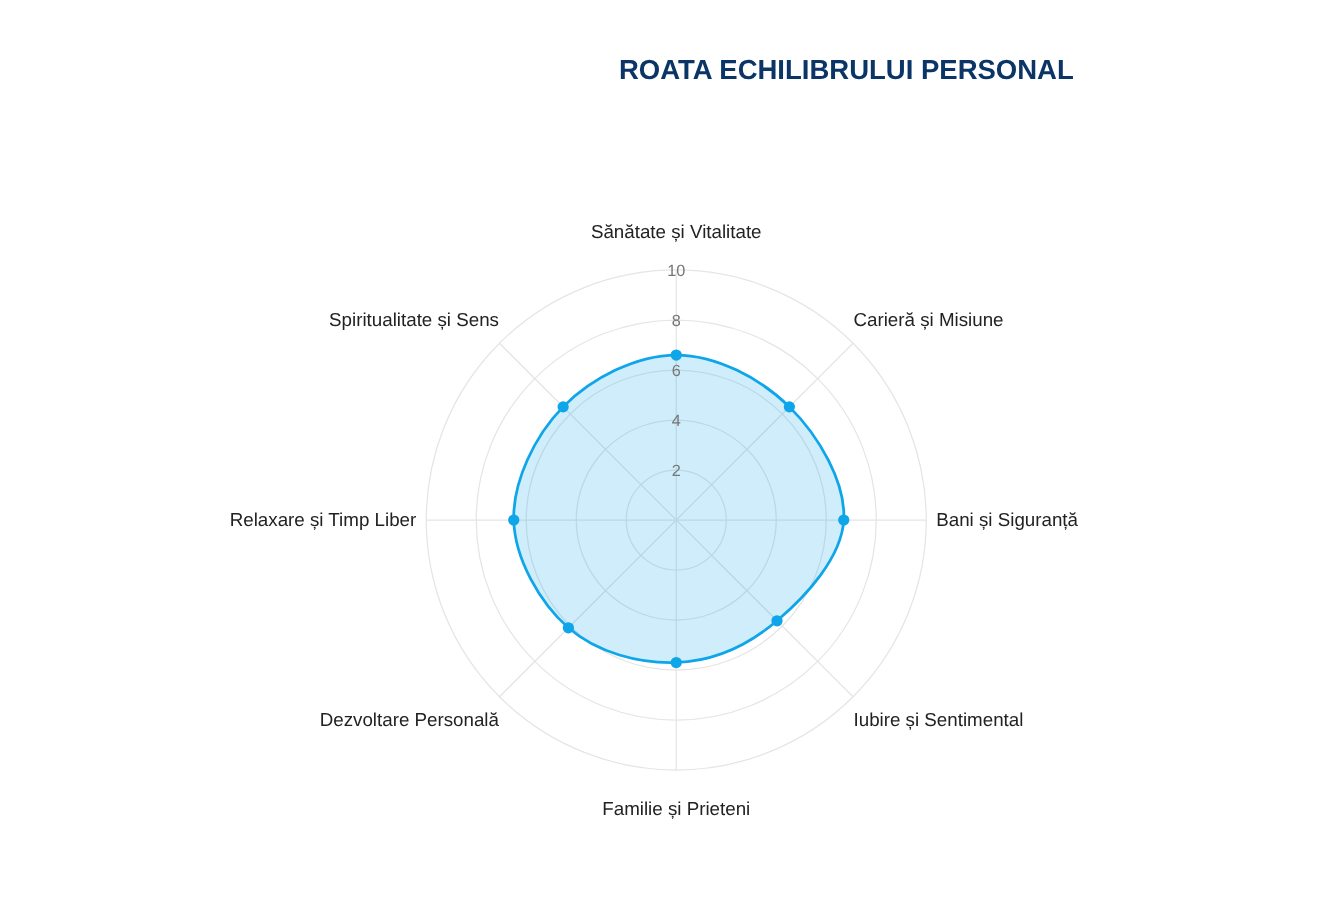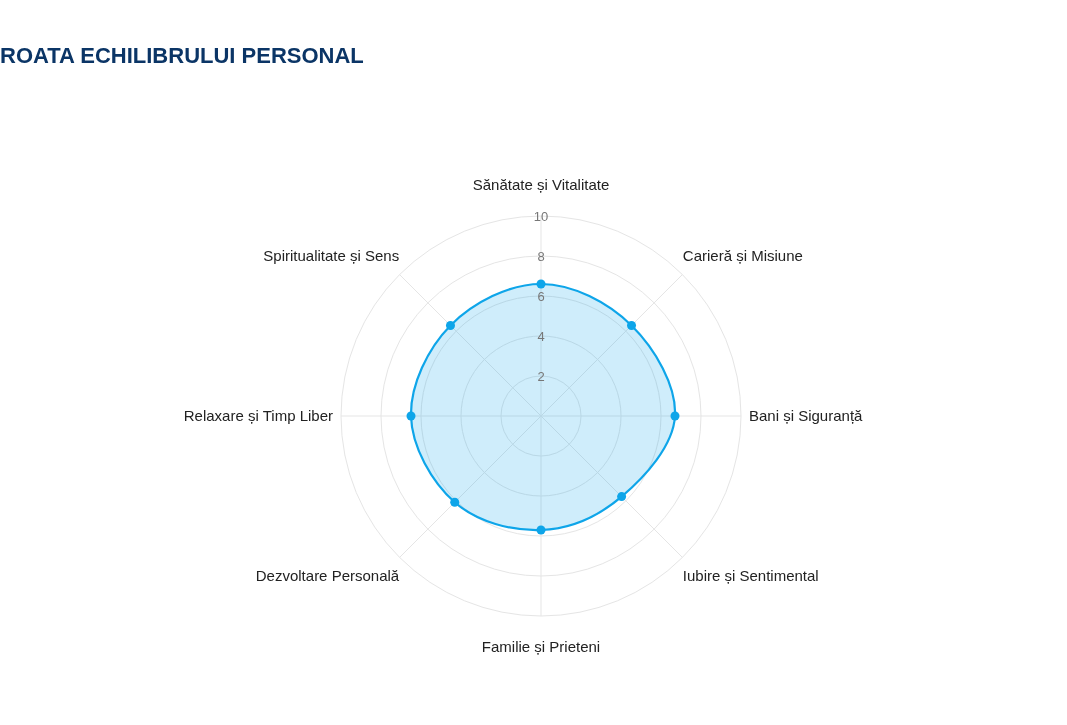--- a/index.html
+++ b/index.html
@@ -1,17 +1,17 @@
 <!DOCTYPE html>
 <html><head>
 <meta charset="utf-8">
 <style>
   html, body { margin:0; padding:0; background:#ffffff; }
   body { width:1067px; height:725px; position:relative; overflow:hidden; font-family:"Liberation Sans", sans-serif; }
-  .title { position:absolute; left:0; width:859px; top:43px; text-align:left; font-size:22px; font-weight:bold; color:#0b3566; letter-spacing:0px; }
+  .title { position:absolute; left:0; width:859px; top:43px; text-align:right; font-size:22px; font-weight:bold; color:#0b3566; letter-spacing:0px; }
   svg { position:absolute; left:0; top:0; }
   .axis-label { font-family:"Liberation Sans", sans-serif; font-size:15px; fill:#222222; }
   .tick-label { font-family:"Liberation Sans", sans-serif; font-size:13px; fill:#777777; }
 </style>
 </head>
 <body>
 
 <div class="title">ROATA ECHILIBRULUI PERSONAL</div>
 
 <svg id="radar" width="1067" height="725">

